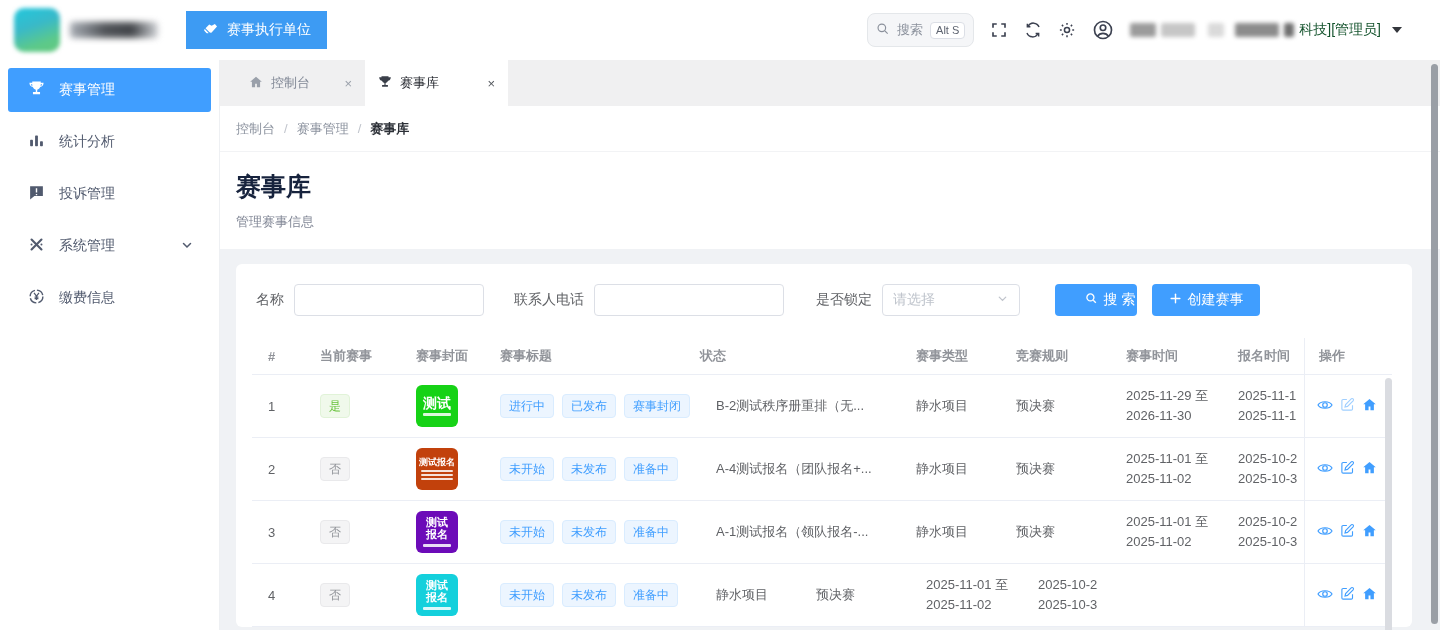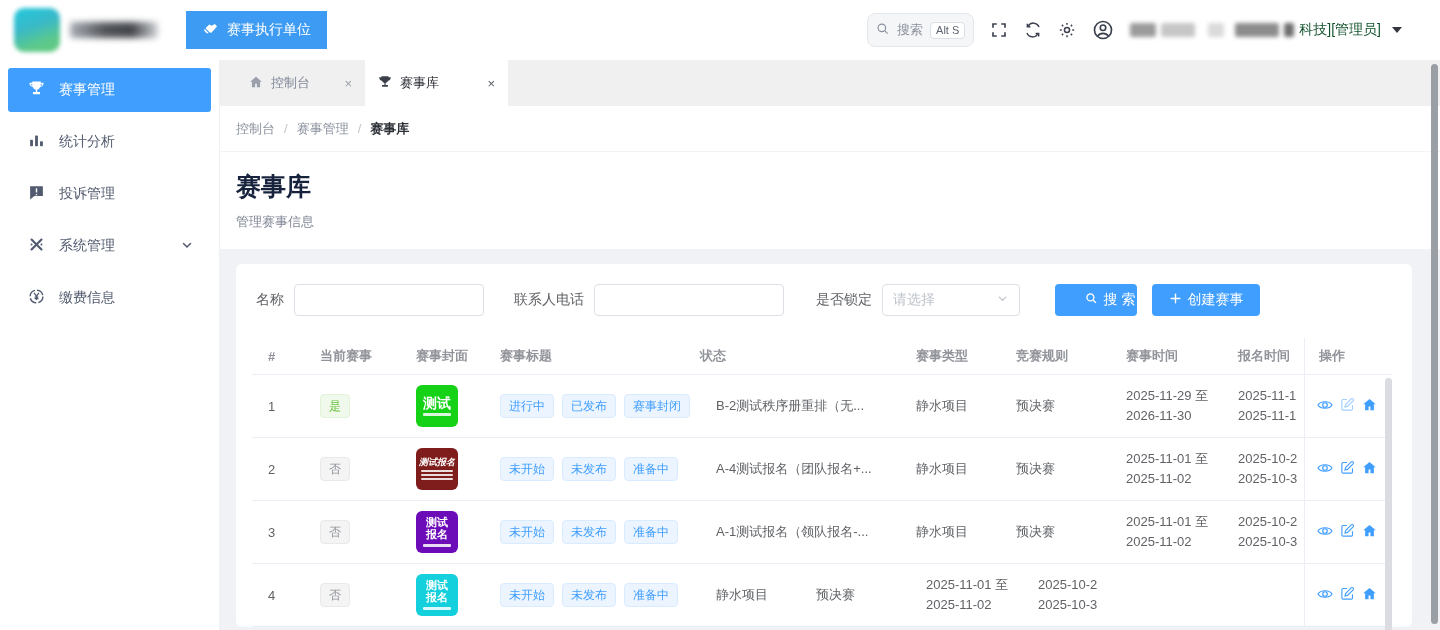--- a/index.html
+++ b/index.html
@@ -338,21 +338,21 @@
               </div>
             </div>
         </div>
 
         <div class="trow tbody-row">
           <div class="cell c-idx">2</div>
           <div class="cell c-cur">
               <span class="tag tag-no">否</span>
             </div>
           <div class="cell c-cover">
-            <div class="cover" style="font-size: 9px; background: #7f1d1d; font-style: italic;">
+            <div class="cover" style="font-size: 9px; background: #c2410c;">
               <span class="l1">测试报名</span>
               <span class="cap s"></span>
               <span class="cap s"></span>
               <span class="cap s"></span>
             </div>
           </div>
           <div class="cell c-status">
             <span class="tag tag-blue">未开始</span>
             <span class="tag tag-blue">未发布</span>
             <span class="tag tag-blue">准备中</span>

